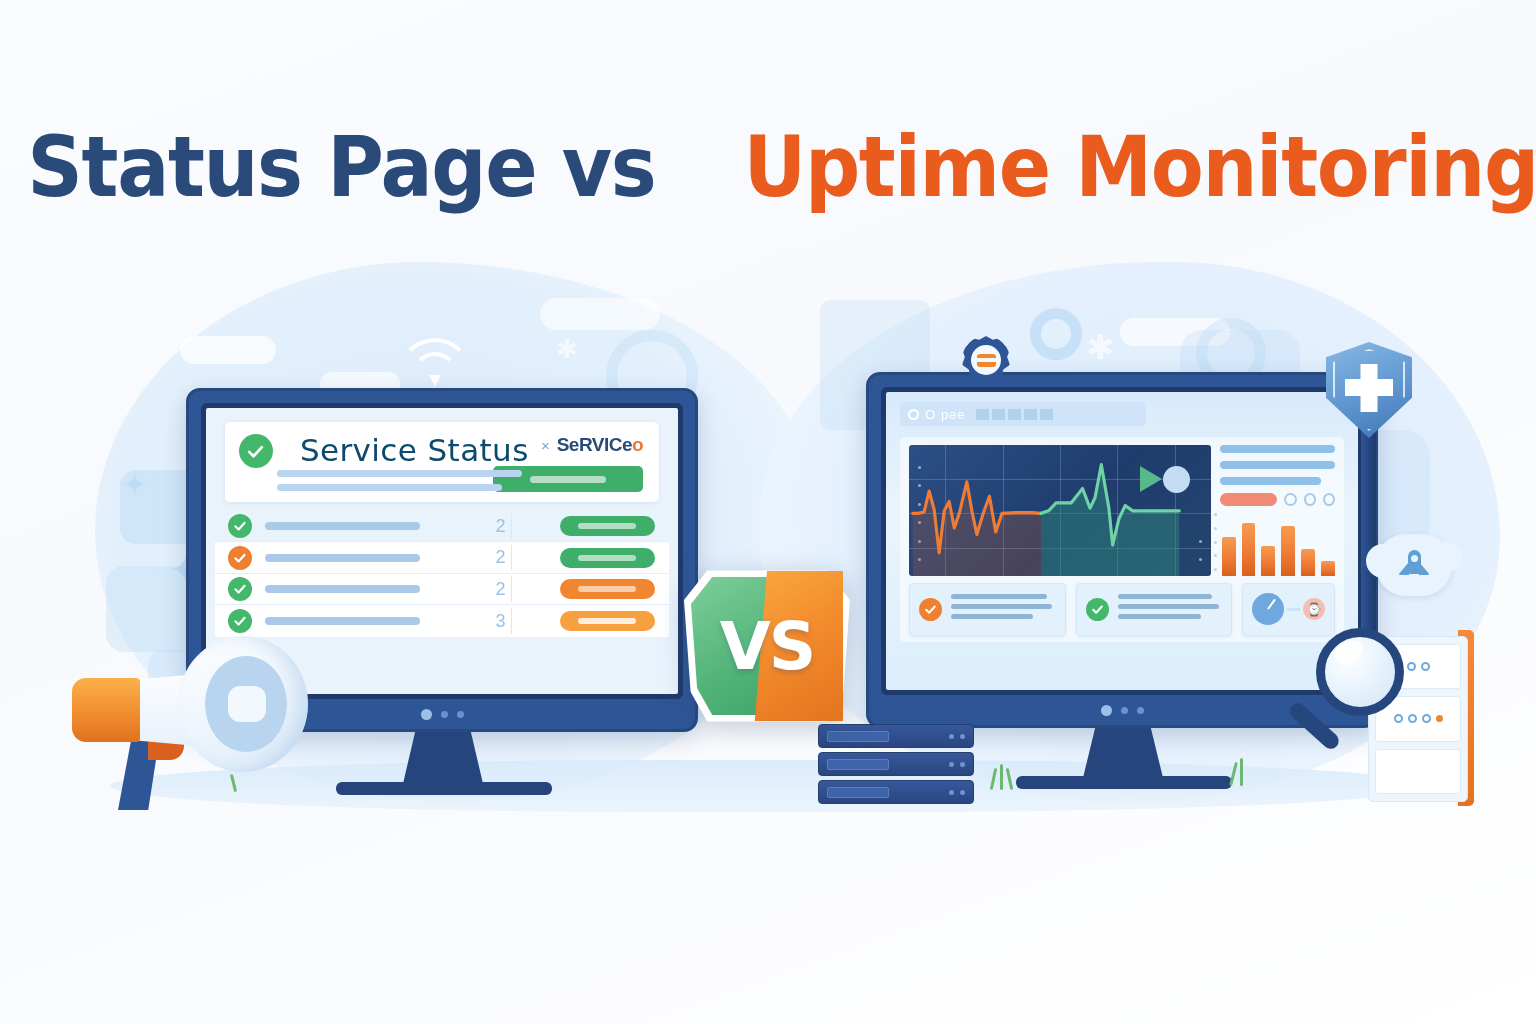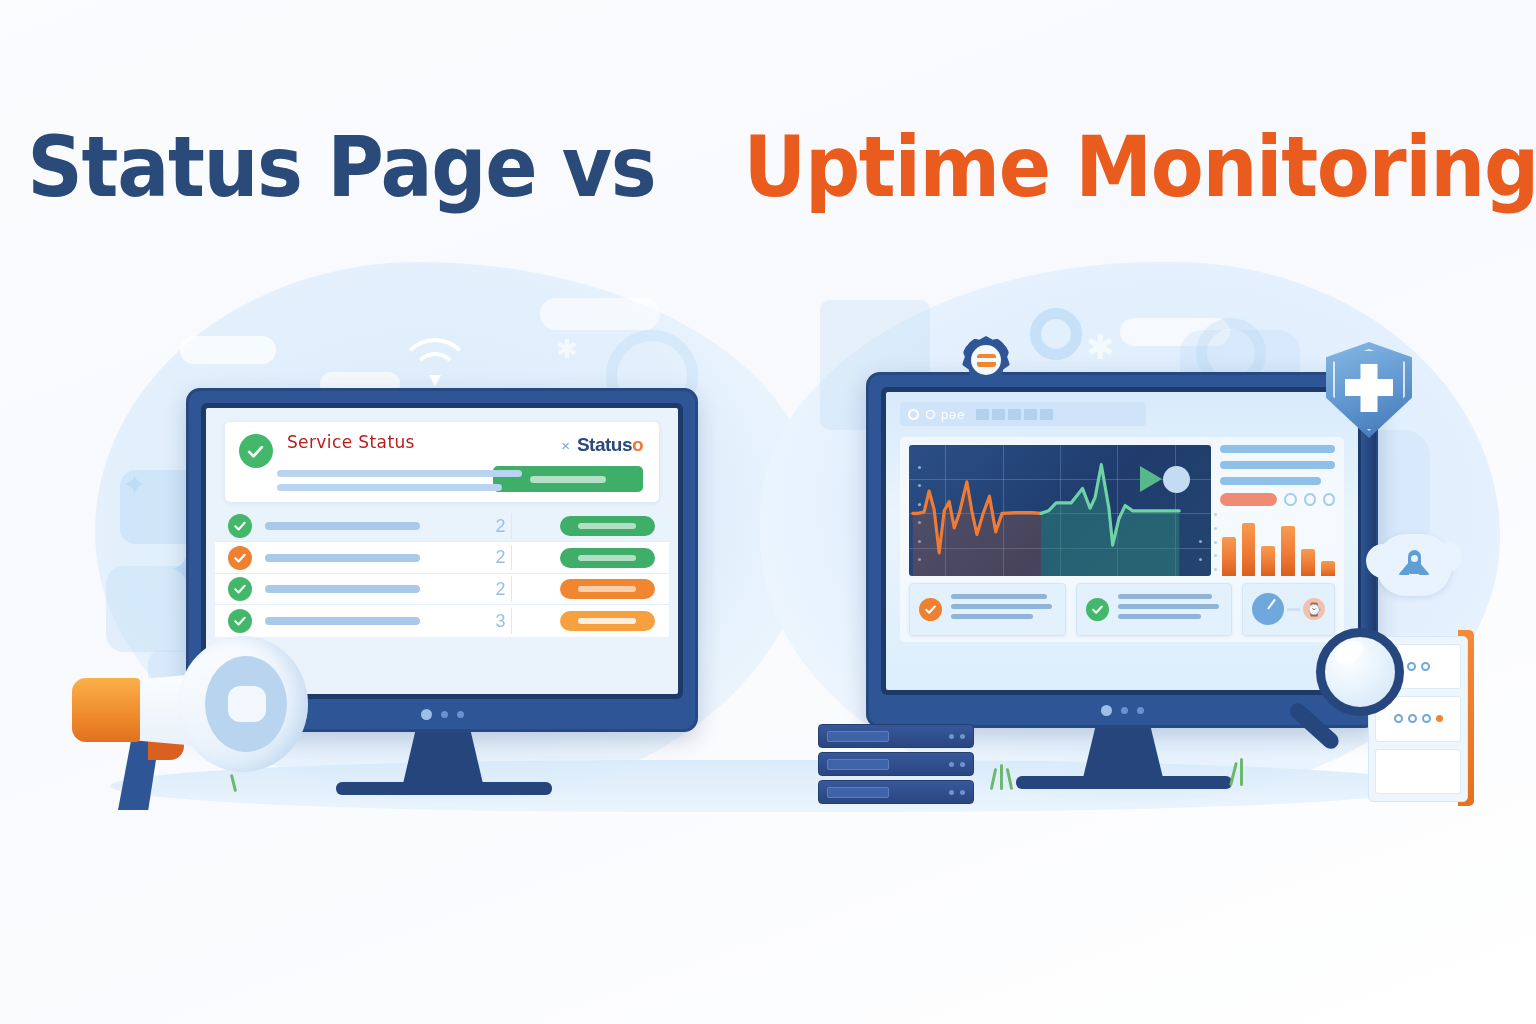--- a/index.html
+++ b/index.html
@@ -101,23 +101,23 @@
     display:flex; align-items:flex-start; padding:12px 14px;
   }
   .check{
     border-radius:50%; display:flex; align-items:center; justify-content:center;
     color:#fff; flex:none; font-weight:700;
   }
   .check.green{ background:#43b86a; }
   .check.orange{ background:#ef8032; }
   .check svg{ display:block; }
   .sp-title{
-    color:#b91c1c; font-weight:400; font-size:17px; letter-spacing:.4px;
+    color:#0c4a6e; font-weight:400; font-size:31px; letter-spacing:.4px;
     font-family:"DejaVu Sans","Liberation Sans",sans-serif;
-    margin-left:14px; margin-top:-2px;
+    margin-left:27px; margin-top:-2px;
   }
   .sp-brand{
     position:absolute; right:16px; top:12px;
     display:flex; align-items:center; gap:7px;
   }
   .sp-brand-x{ color:#7ba4d4; font-size:15px; }
   .sp-brand-txt{
     color:#2a4a79; font-weight:700; font-size:19px; letter-spacing:-.5px;
   }
   .sp-brand-txt em{ color:#ea7a36; font-style:normal; }
@@ -488,21 +488,21 @@
           <div class="sp-head">
             <div class="check green" style="width:34px;height:34px;">
               <svg width="19" height="19" viewBox="0 0 24 24" aria-hidden="true">
                 <path d="M4 12.5 L9.5 18 L20 6.5" fill="none" stroke="#fff" stroke-width="3.4" stroke-linecap="round" stroke-linejoin="round"></path>
               </svg>
             </div>
             <div class="sp-title">Service Status</div>
 
             <div class="sp-brand">
               <span class="sp-brand-x">×</span>
-              <span class="sp-brand-txt"><span>Status</span><em>o</em></span>
+              <span class="sp-brand-txt"><span>SeRVICe</span><em>o</em></span>
             </div>
 
             <div class="sp-btn">
               <span></span>
             </div>
 
             <div class="sp-lines">
               <div class="sp-line"></div>
               <div class="sp-line l2"></div>
             </div>
@@ -773,14 +773,20 @@
   <div class="megaphone">
     <div class="mg-handle"></div>
     <div class="mg-trigger"></div>
     <div class="mg-body"></div>
     <div class="mg-band"></div>
     <div class="mg-cone"></div>
     <div class="mg-cone-in"></div>
     <div class="mg-cone-core"></div>
   </div>
 
+  <div class="vs-badge">
+    <div class="vs-shape"></div>
+    <div class="vs-half vs-green"></div>
+    <div class="vs-half vs-orange"></div>
+    <div class="vs-text">VS</div>
+  </div>
 
 </div>
 
 </body></html>

